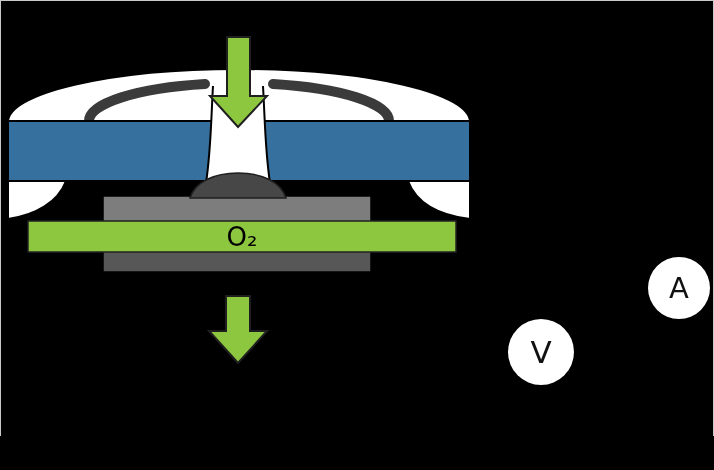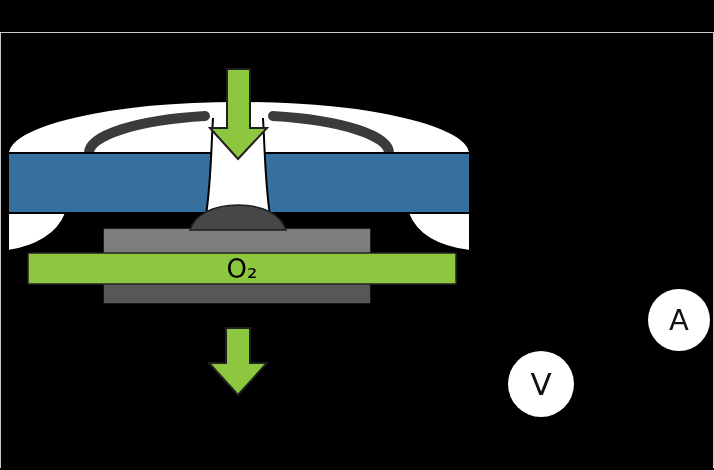--- a/index.html
+++ b/index.html
@@ -7,21 +7,20 @@
       padding: 0;
       background: #000000;
     }
     .stage {
       position: relative;
       width: 714px;
       height: 436px;
       background: #000000;
       overflow: hidden;
       font-family: "Liberation Sans", "DejaVu Sans", sans-serif;
-      margin-top: 32px;
     }
     svg { display: block; }
     text {
       user-select: none;
       font-family: "DejaVu Sans", "Liberation Sans", sans-serif;
     }
   </style>
 </head>
 <body>
 

